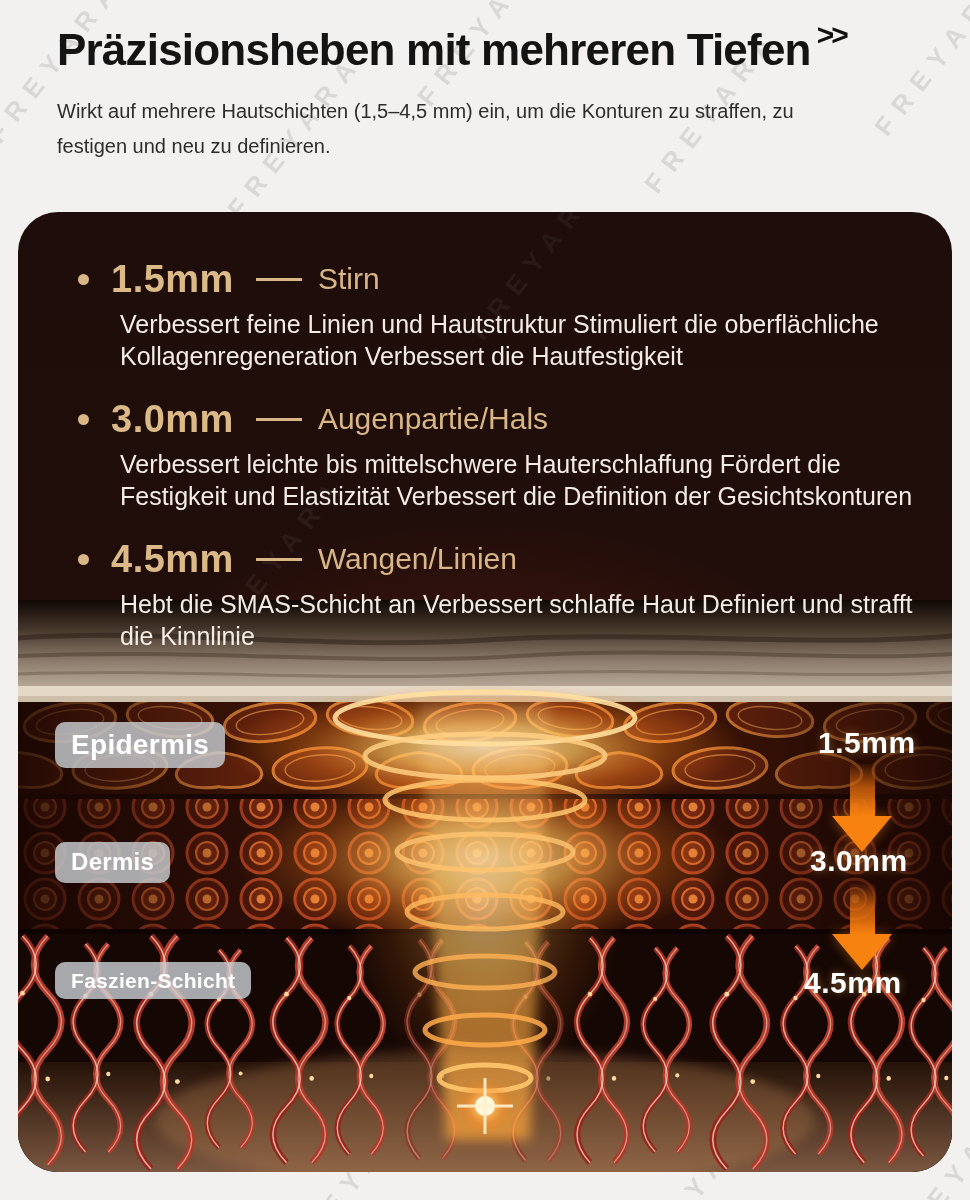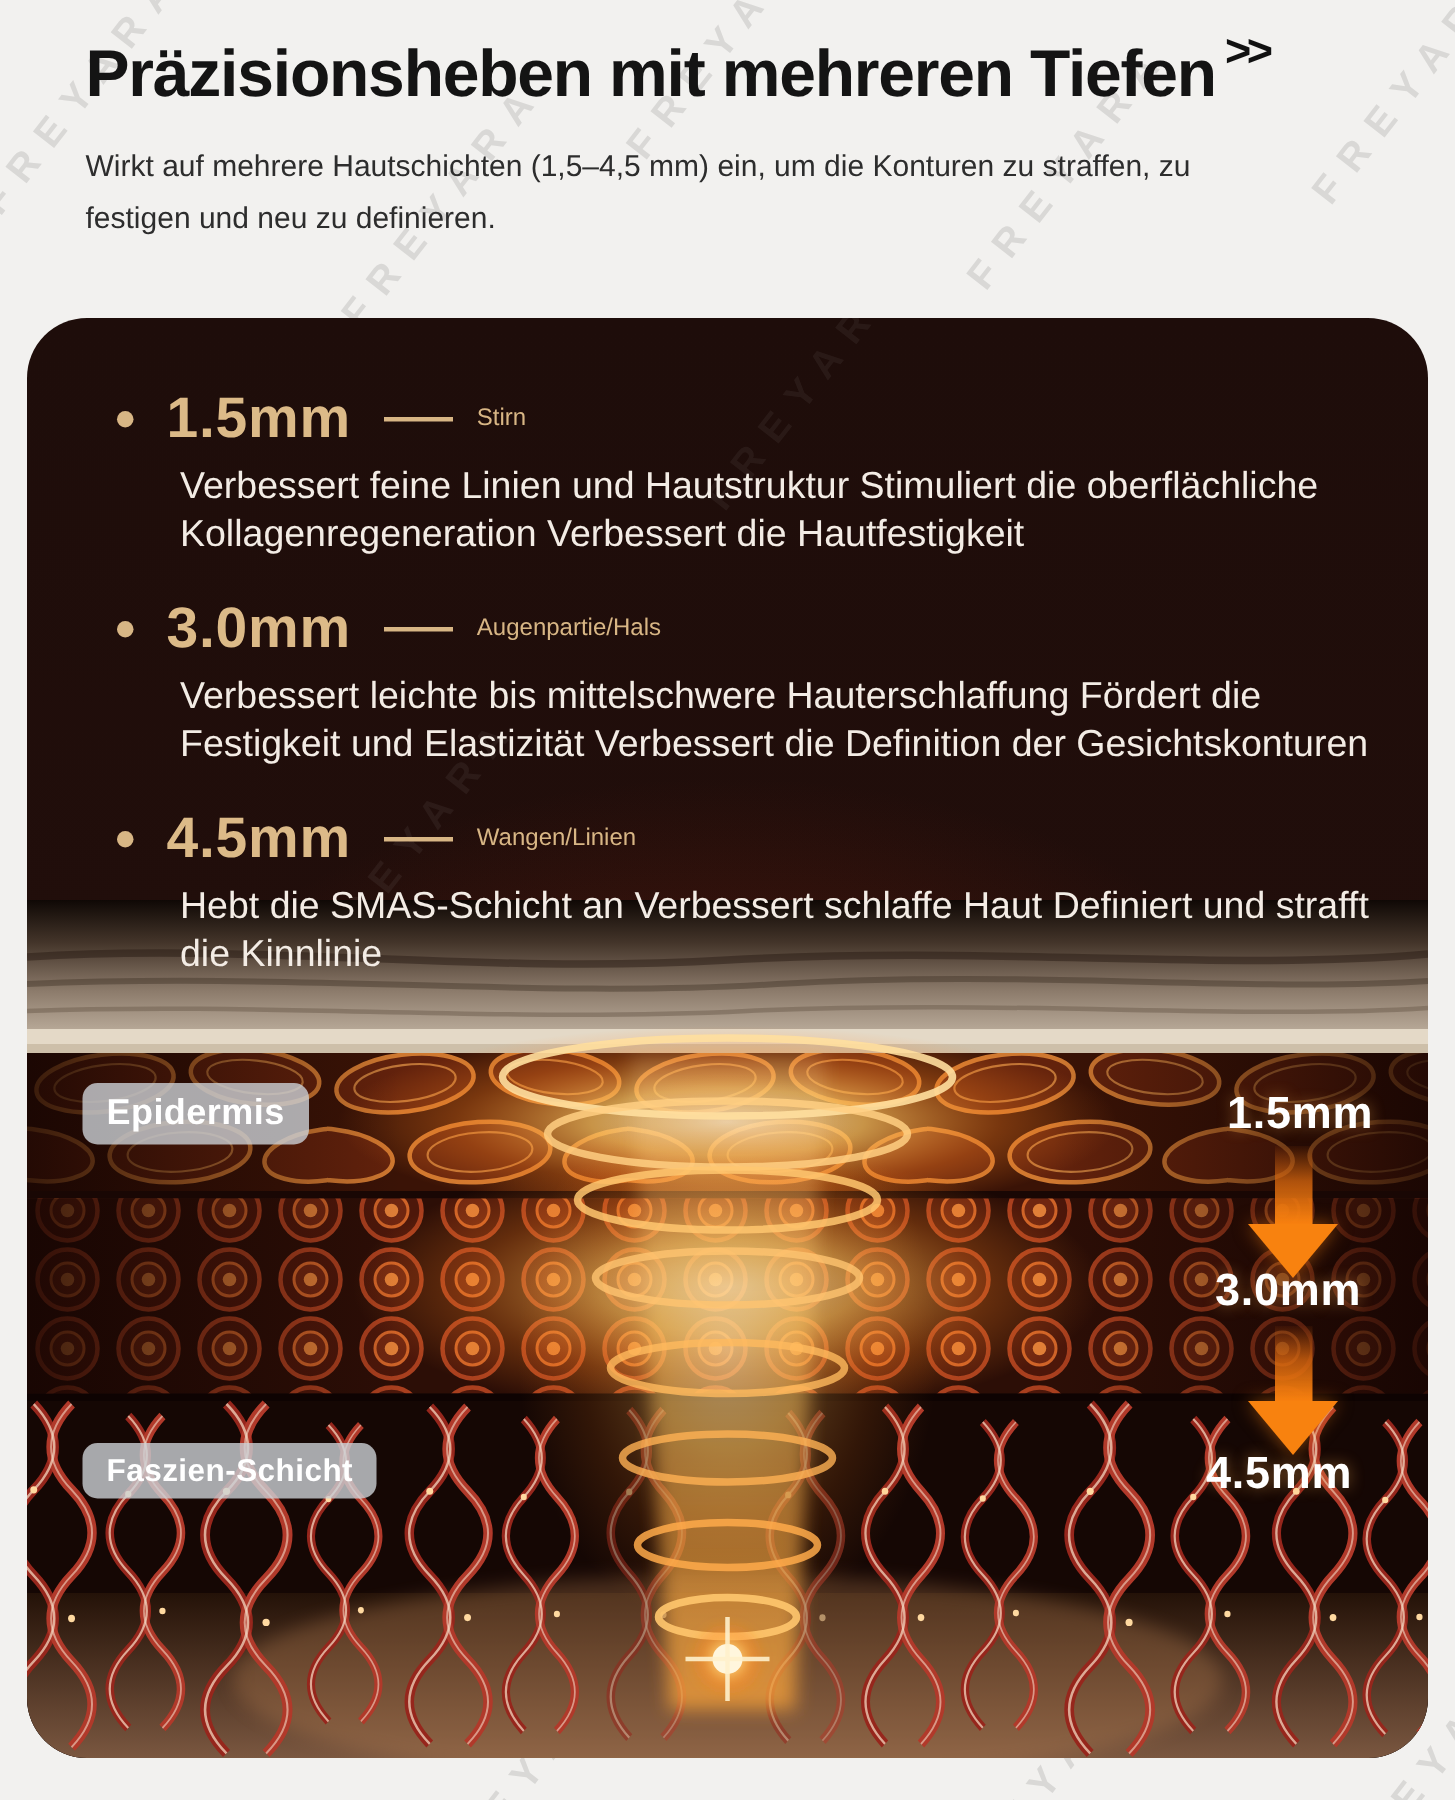--- a/index.html
+++ b/index.html
@@ -43,34 +43,34 @@
   .bullet-dot{
     width:11px;height:11px;border-radius:50%;background:#d8b685;
     margin-right:22px;flex:0 0 auto;
   }
   .depth-num{
     font-size:38px;font-weight:700;color:#dcba88;letter-spacing:.5px;
   }
   .dash-line{
     width:46px;height:3px;background:#d8b685;margin:0 16px 0 22px;flex:0 0 auto;
   }
-  .depth-area{font-size:16px;font-weight:500;color:#d8b685;}
+  .depth-area{font-size:30px;font-weight:500;color:#d8b685;}
   .depth-desc{
     margin:6px 0 0 42px;width:808px;
     font-size:25px;line-height:32px;color:#f3ece5;font-weight:400;
   }
   
   .illus{position:absolute;left:0;top:388px;width:934px;height:572px;z-index:1;}
   .skin-svg{position:absolute;left:0;top:0;}
   .layer-label{
     position:absolute;background:rgba(204,209,214,.8);color:#ffffff;
     font-weight:700;border-radius:10px;padding:6px 16px;line-height:1.2;
     letter-spacing:.3px;z-index:4;
   }
-  .label-epidermis{left:37px;top:510px;font-size:24px;}
+  .label-epidermis{left:37px;top:510px;font-size:28px;}
   .label-dermis{left:37px;top:630px;font-size:24px;}
   .label-faszien{left:37px;top:750px;font-size:21px;}
   .marker{
     position:absolute;color:#ffffff;font-size:30px;font-weight:700;z-index:4;
     text-shadow:0 0 10px rgba(255,175,80,.45);letter-spacing:.5px;
   }
   .marker-1{left:800px;top:514px;}
   .marker-2{left:792px;top:632px;}
   .marker-3{left:786px;top:754px;}
   .depth-arrow{
@@ -270,20 +270,21 @@
         <ellipse cx="467" cy="430" rx="60" ry="15" stroke="#ffaa4a" stroke-width="5" opacity=".85"></ellipse>
         <ellipse cx="467" cy="478" rx="46" ry="13" stroke="#ffc76e" stroke-width="5" opacity=".9"></ellipse>
       </g>
       <circle cx="467" cy="506" r="26" fill="url(#glowR)" filter="url(#blur3)"></circle>
       <circle cx="467" cy="506" r="10" fill="#fff6dd"></circle>
       <path d="M467,478 L467,534 M439,506 L495,506" stroke="#fff1cc" stroke-width="3" opacity=".9"></path>
     </svg>
   </div>
 
   <div class="layer-label label-epidermis">Epidermis</div>
+  <div class="layer-label label-dermis">Dermis</div>
   <div class="layer-label label-faszien">Faszien-Schicht</div>
 
   <div class="marker marker-1">1.5mm</div>
   <div class="marker marker-2">3.0mm</div>
   <div class="marker marker-3">4.5mm</div>
 
   <div class="depth-arrow arrow-1">
     <div class="shaft"></div>
     <div class="head"></div>
   </div>

